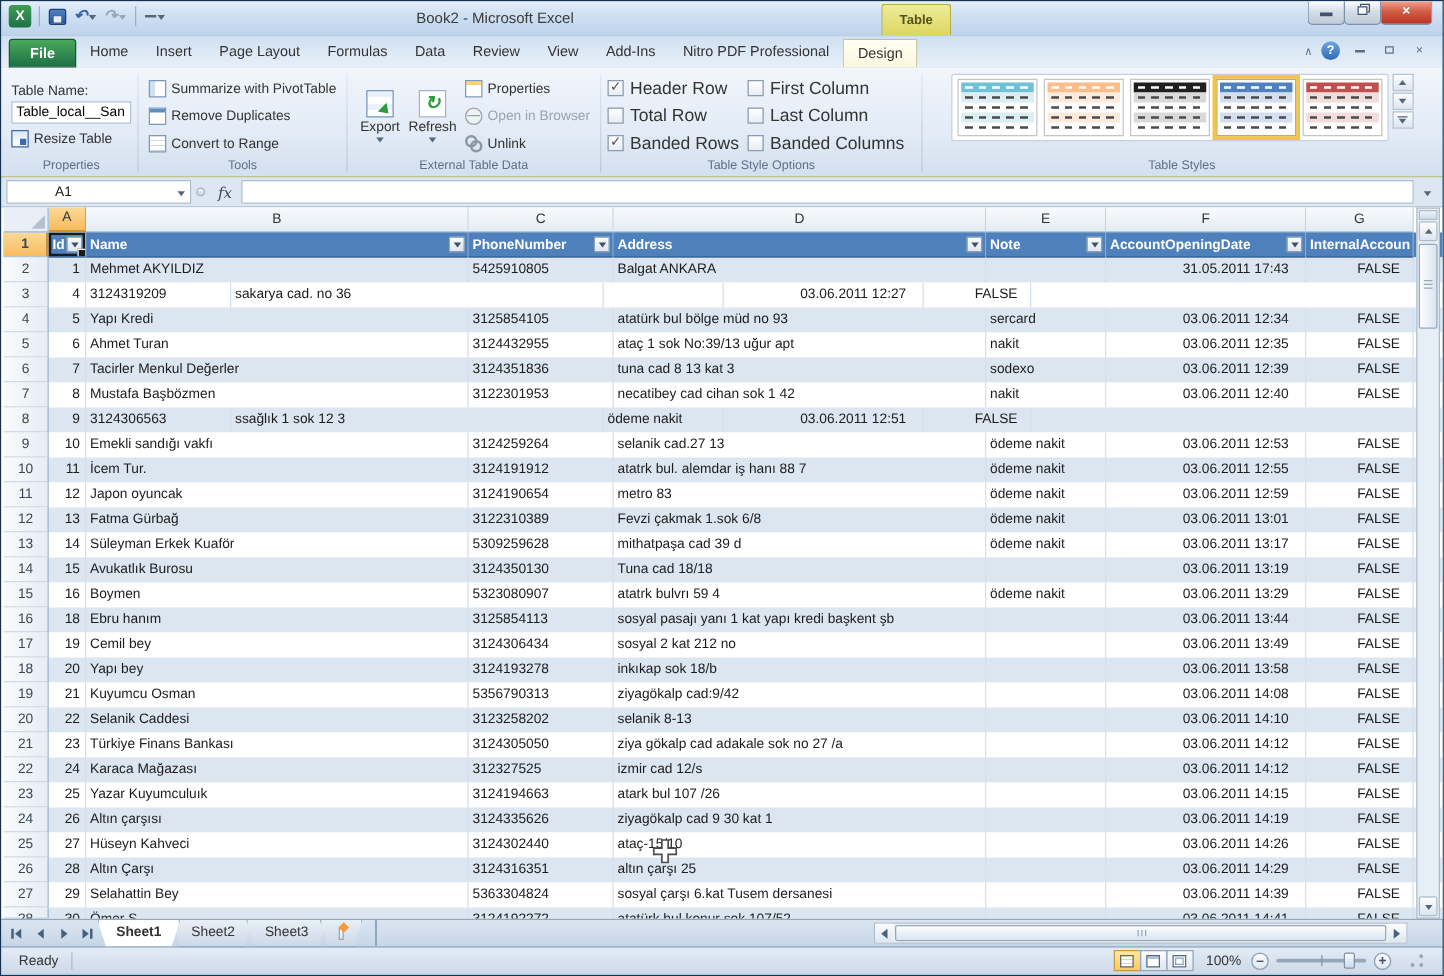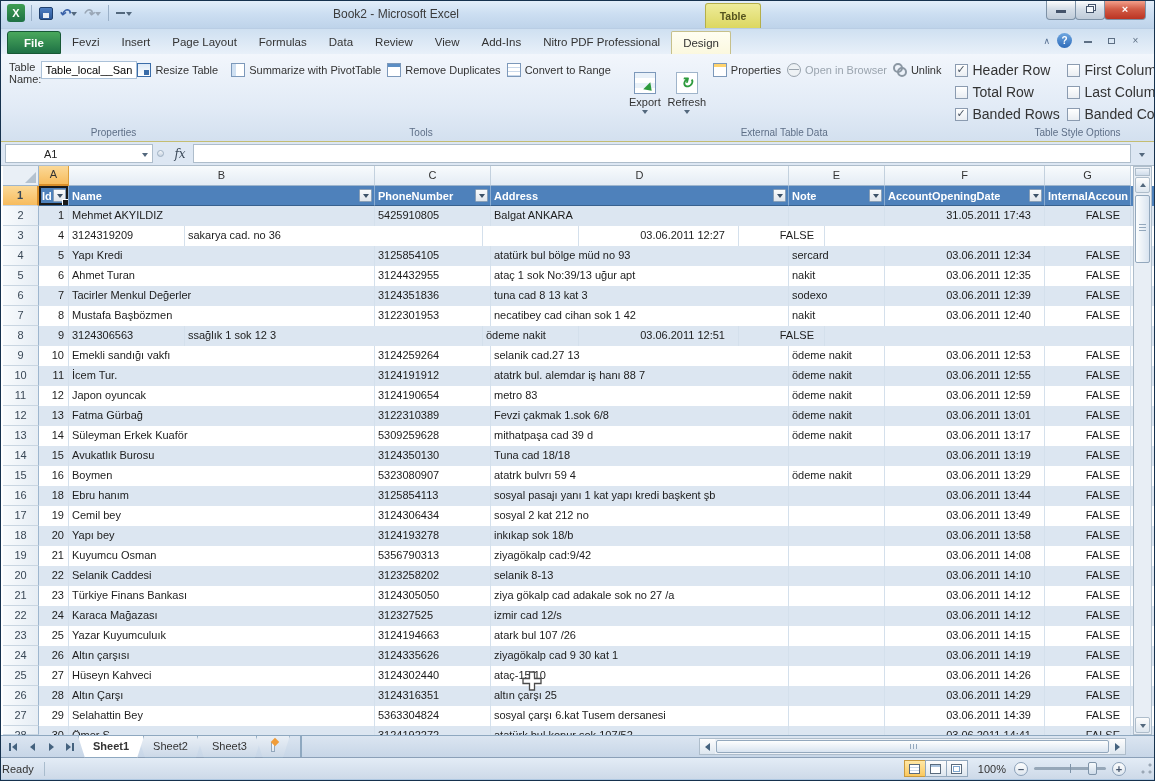--- a/index.html
+++ b/index.html
@@ -40,21 +40,21 @@
   .wb-ic{width:17px;height:14px;color:#5d6f84;font-size:10px;text-align:center;line-height:13px;border-radius:2px}
   .wb-ic .bar{display:inline-block;width:8px;height:2px;background:#5d6f84;margin-bottom:1px}
   .wb-ic .rest{display:inline-block;width:7px;height:6px;border:1px solid #5d6f84;margin-top:3px}
 
   
   .ribbon{height:88px;background:linear-gradient(#f2f6fc,#e2ebf6 60%,#d3e0ef);border-bottom:1px solid #c4bd72;display:flex;padding:2px 2px 0 4px}
   .rgroup{display:flex;flex-direction:column}
   .rc{flex:1;display:flex;padding:3px 4px 0 4px}
   .rcap{height:15px;font-size:10px;color:#5e6f87;text-align:center;line-height:13px}
   .gsep{width:1px;margin:3px 1px;background:linear-gradient(#dfe8f2,#b9c8da)}
-  .col{display:flex;justify-content:center}
+  .col{display:flex;flex-direction:column;justify-content:center}
   .rbtn{display:flex;align-items:center;height:22px;font-size:11px;color:#333;padding:0 3px;white-space:nowrap;border-radius:2px}
   .rbtn.disabled{color:#9aa4ae}
   .ic{width:14px;height:14px;display:inline-block;margin-right:4px;flex:none;position:relative}
   .ic-pivot{border:1px solid #7c98ba;background:linear-gradient(90deg,#cfe0f2 4px,#fff 4px)}
   .ic-dup{border:1px solid #7c98ba;background:#fff;box-shadow:inset 0 3px 0 #5c8ec4}
   .ic-range{border:1px solid #7c98ba;background:repeating-linear-gradient(#fff 0 3px,#c9d8ea 3px 4px)}
   .ic-resize{border:1px solid #3a6ca8;background:linear-gradient(#dce9f7,#fff)}
   .ic-resize::after{content:"";position:absolute;right:1px;bottom:1px;width:5px;height:5px;background:#3a6ca8}
   .ic-props-s{border:1px solid #7c98ba;background:#fff;box-shadow:inset 0 3px 0 #ffd36e}
   .ic-browser{border:1px solid #9aa4ae;border-radius:50%;background:radial-gradient(circle,#eef2f5 60%,#cfd6dc)}
@@ -151,21 +151,21 @@
   .stab.addtab{width:34px;display:flex;align-items:center;justify-content:center}
   .addglyph{width:10px;height:10px;background:linear-gradient(#fff,#dfe7f0);border:1px solid #93a8bd;position:relative}
   .addglyph::after{content:"";position:absolute;right:-4px;top:-4px;width:6px;height:6px;background:#f09c38;transform:rotate(45deg)}
   .tabsplit{width:7px;margin-left:8px;background:linear-gradient(90deg,transparent 2px,#8ea8c0 2px 4px,transparent 4px);cursor:col-resize}
   .hscroll{position:absolute;left:698px;right:28px;top:2px;height:17px;background:#eef2f7;border:1px solid #aebdcb;display:flex;align-items:center}
   .hthumb{flex:1;height:13px;margin:0 1px;background:linear-gradient(#fdfefe,#d9e4f0);border:1px solid #93a8bd;border-radius:2px;position:relative}
   .hthumb::after{content:"";position:absolute;top:3px;bottom:3px;left:50%;width:1px;background:#93a8bd;box-shadow:3px 0 0 #93a8bd,-3px 0 0 #93a8bd}
   .hbtn{width:15px;height:15px;display:flex;align-items:center;justify-content:center;background:linear-gradient(#fdfdfd,#dde6ef)}
 
   
-  .statusbar{height:22px;background:linear-gradient(#e3ecf6,#cdd9e8);border-top:1px solid #8ba0b8;display:flex;align-items:center;font-size:11px;color:#333;padding:0 1px}
+  .statusbar{height:22px;background:linear-gradient(#e3ecf6,#cdd9e8);border-top:1px solid #8ba0b8;display:flex;align-items:center;font-size:11px;color:#333;padding:0 14px}
   .s-sep{width:1px;height:14px;background:#a9bccd;margin-left:10px}
   .spacer{flex:1}
   .viewbtns{display:flex;margin-right:10px}
   .vbtn{width:22px;height:17px;border:1px solid #93a8bd;margin-left:-1px;display:flex;align-items:center;justify-content:center;background:linear-gradient(#fdfdfd,#dde6ef)}
   .vbtn.active{background:linear-gradient(#ffe8a6,#fbc85e);border-color:#c89a3f}
   .vbtn i{width:11px;height:10px;border:1px solid #5a6b7d;background:linear-gradient(#fff 2px,#c9d8ea 2px 3px,#fff 3px 5px,#c9d8ea 5px 6px,#fff 6px)}
   .vbtn.pl i{background:linear-gradient(#aac4e0 2px,#fff 2px)}
   .vbtn.pb i{background:#fff;box-shadow:inset 0 0 0 1px #fff,inset 0 0 0 2px #7ea6cf}
   .zoomtxt{margin-right:8px}
   .zoomctl{display:flex;align-items:center;margin-right:14px}
@@ -212,21 +212,21 @@
     <div class="ctx-label">Table Tools</div>
     <div class="winbtns">
       <div class="wbtn"><span class="bar"></span></div>
       <div class="wbtn"><span class="rest"></span></div>
       <div class="wbtn close">×</div>
     </div>
   </div>
 
   <div class="tabrow">
     <div class="file-tab">File</div>
-    <div class="rtab odd">Fevzi</div>
+    <div class="rtab odd">Home</div>
       <div class="rtab">Insert</div>
       <div class="rtab odd">Page Layout</div>
       <div class="rtab">Formulas</div>
       <div class="rtab odd">Data</div>
       <div class="rtab">Review</div>
       <div class="rtab odd">View</div>
       <div class="rtab">Add-Ins</div>
       <div class="rtab odd">Nitro PDF Professional</div>
     <div class="rtab design active">Design</div>
     <div class="tr-right">

